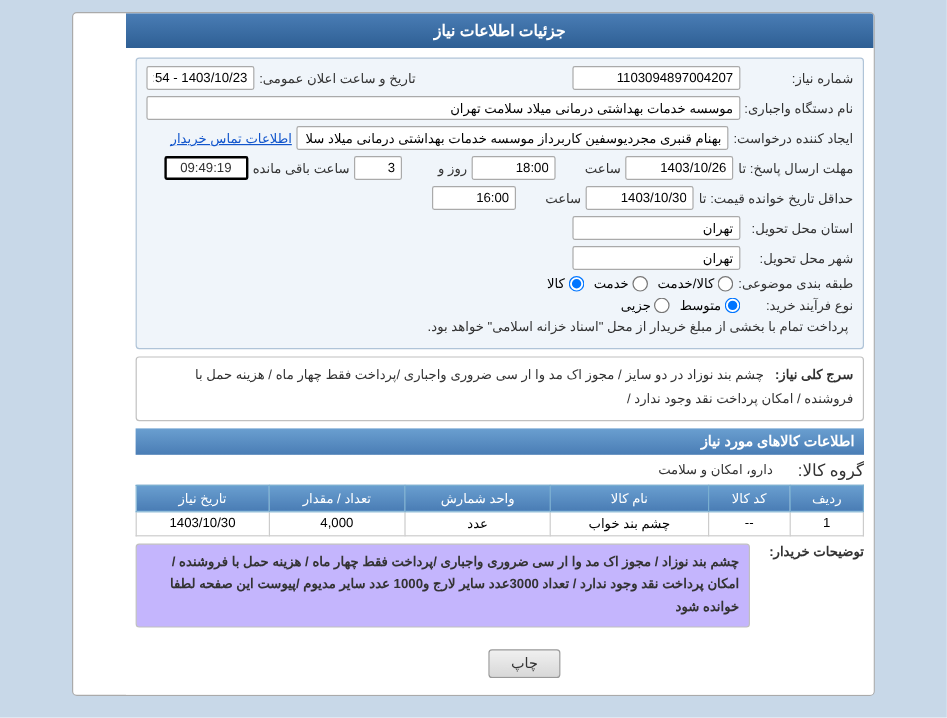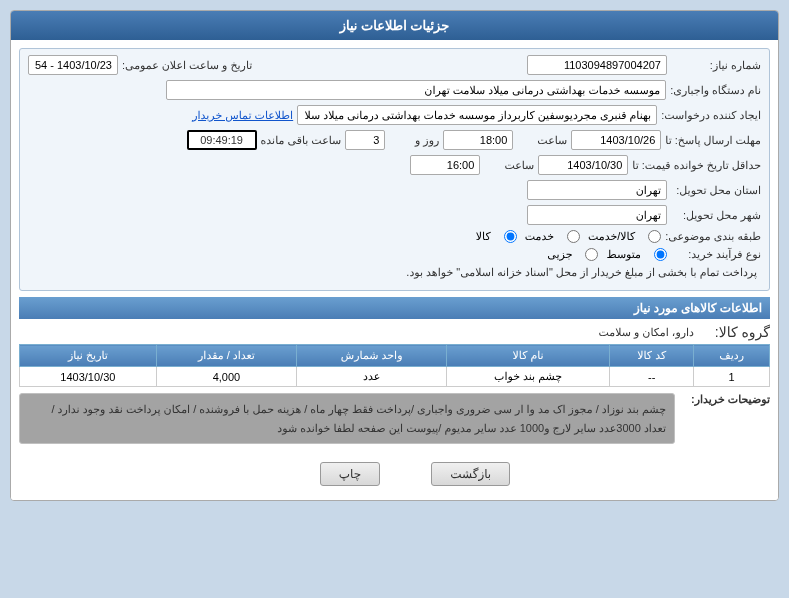--- a/index.html
+++ b/index.html
@@ -8,25 +8,26 @@
       font-size: 12px;
       background: #c8d8e8;
       direction: rtl;
       display: flex;
       justify-content: center;
       align-items: flex-start;
       min-height: 598px;
       padding: 10px;
     }
     .main-container {
-      width: 769px;
+      width: 669px;
       background: #fff;
       border: 1px solid #aaa;
       border-radius: 4px;
       overflow: hidden;
+      padding-left: 44px;
     }
     .header-bar {
       background: linear-gradient(to bottom, #4a7db5, #2e5f94);
       color: #fff;
       text-align: center;
       padding: 7px 10px;
       font-size: 13px;
       font-weight: bold;
     }
     .content {
@@ -82,21 +83,21 @@
     }
     .radio-group {
       display: flex;
       align-items: center;
       gap: 8px;
       direction: rtl;
     }
     .radio-item {
       display: flex;
       align-items: flex-start;
-      gap: 13px;
+      gap: 3px;
       font-size: 11px;
     }
     .section-title {
       background: linear-gradient(to bottom, #6a9fd0, #4a7db5);
       color: #fff;
       padding: 4px 8px;
       font-size: 12px;
       font-weight: bold;
       margin-bottom: 5px;
       border-radius: 0;
@@ -149,28 +150,29 @@
       padding: 3px 6px;
       border: 1px solid #ccc;
       text-align: center;
       background: #fff;
     }
     table.data-table tr:nth-child(even) td {
       background: #f5f9fd;
     }
     .description-box {
       border: 1px solid #c0c0c0;
-      background: #a3a3a3;
+      background: #c4b5fd;
       border-radius: 3px;
       padding: 6px 8px;
       margin-bottom: 6px;
       font-size: 11px;
       color: #333;
       line-height: 1.7;
       direction: rtl;
+      font-weight: bold;
     }
     .tozihat-label {
       font-size: 11px;
       color: #333;
       font-weight: bold;
       min-width: 70px;
       text-align: right;
       vertical-align: top;
     }
     .tozihat-row {
@@ -302,20 +304,24 @@
           </div>
         </div>
       </div>
 
       <div class="form-row">
         <span style="font-size:11px;color:#333;margin-right:4px">پرداخت تمام با بخشی از مبلغ خریدار از محل "اسناد خزانه اسلامی" خواهد بود.</span>
       </div>
 
     </div>
 
+    <div class="sarj-box">
+      <span style="font-weight:bold;color:#333;font-size:11px">سرج کلی نیاز:</span>
+      <span style="font-size:11px;color:#333;margin-right:6px">چشم بند نوزاد  در دو سایز / مجوز اک مد  وا ار سی ضروری واجباری /پرداخت فقط چهار ماه / هزینه حمل با فروشنده / امکان پرداخت نقد وجود ندارد /</span>
+    </div>
 
     <div class="info-section">
       <div class="section-title">اطلاعات کالاهای مورد نیاز</div>
 
       <div class="group-row">
         <span class="group-label">گروه کالا:</span>
         <span class="group-value">دارو، امکان و سلامت</span>
       </div>
 
       <table class="data-table">
@@ -341,18 +347,17 @@
           </tbody>
       </table>
     </div>
 
     <div class="tozihat-row">
       <span class="tozihat-label">توضیحات خریدار:</span>
       <div class="description-box" style="flex:1">چشم بند نوزاد / مجوز اک مد  وا ار سی ضروری واجباری /پرداخت فقط چهار ماه / هزینه حمل با فروشنده / امکان پرداخت نقد وجود ندارد / تعداد 3000عدد سایر لارج و1000 عدد سایر مدیوم /پیوست این صفحه لطفا خوانده شود</div>
     </div>
 
     <div class="button-row">
-      <button class="btn">بازگشت</button>
       <button class="btn">چاپ</button>
     </div>
 
   </div>
 </div>
 
 </body></html>

